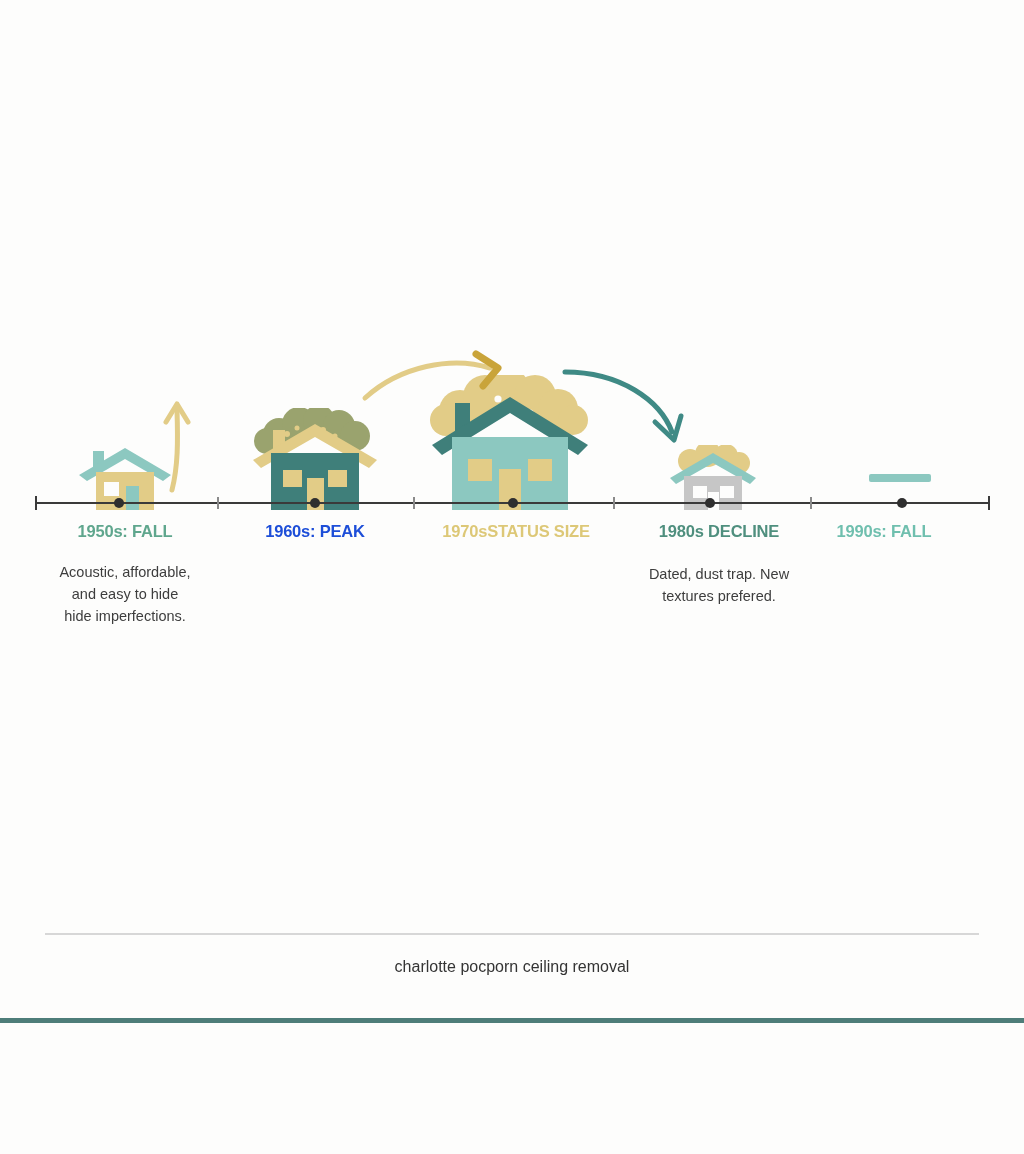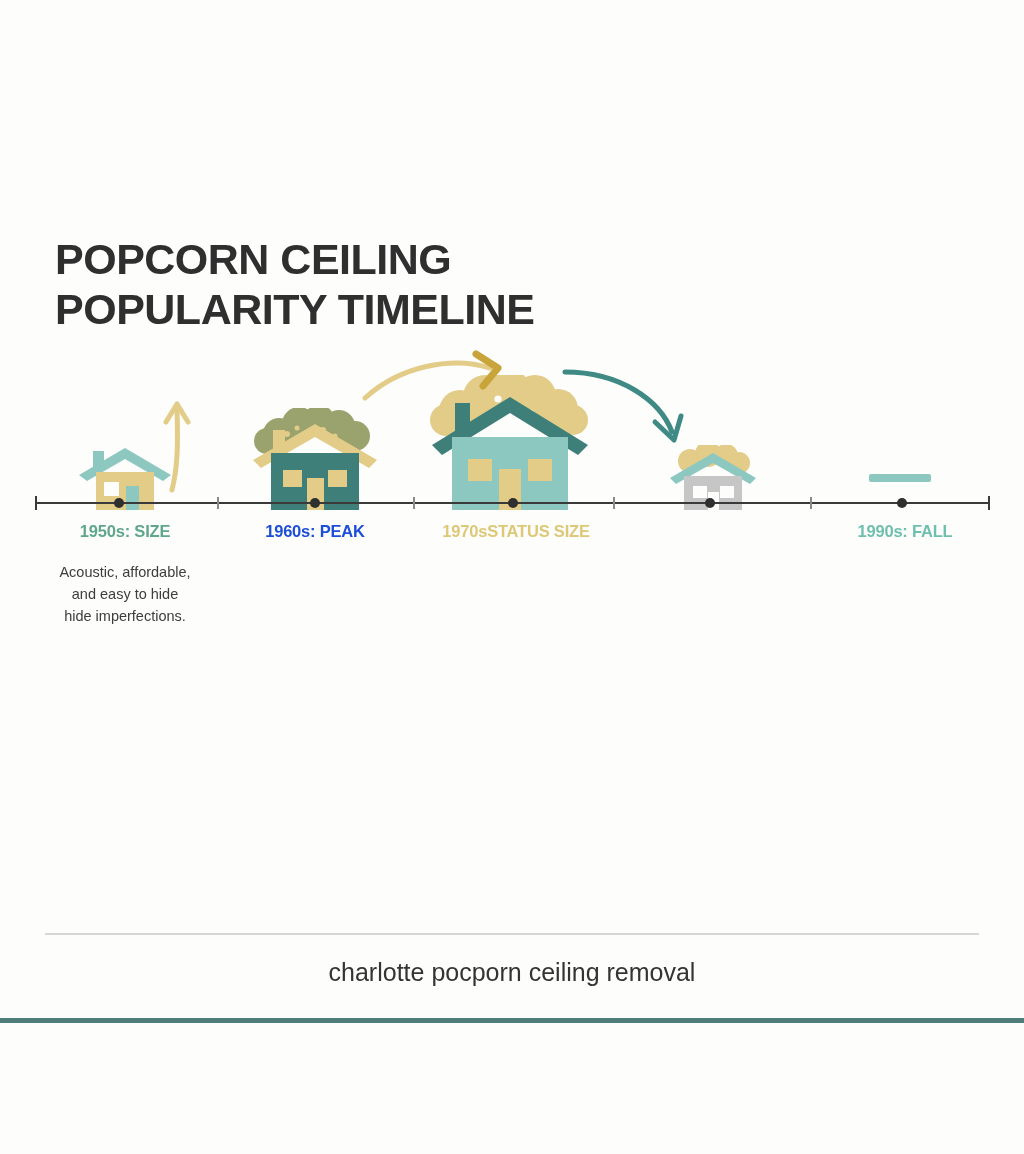--- a/index.html
+++ b/index.html
@@ -141,21 +141,21 @@
     width: 934px;
     height: 2px;
     background: #d7d7d7;
   }
   .tagline {
     position: absolute;
     left: 0;
     top: 958px;
     width: 1024px;
     text-align: center;
-    font-size: 25px;
+    font-size: 16px;
     color: #343434;
   }
 
   
   .footer-band {
     position: absolute;
     left: 0;
     top: 1018px;
     width: 1024px;
     height: 5px;
@@ -168,22 +168,20 @@
     width: 1024px;
     height: 131px;
     background: #fdfdfc;
   }
 </style>
 </head>
 <body>
 
 <div class="canvas">
 
-  <div class="title">POPCORN CEILING
-POPULARITY TIMELINE</div>
 
   <div class="stage">
 
     <div class="house-slot" style="left:25px;">
       <div class="house" style="width:92px;height:62px;">
         <svg width="92" height="62" viewBox="0 0 92 62">
           <rect x="14" y="3" width="11" height="16" fill="#8cc8c0"></rect>
           <polygon points="46,0 92,27 84,33 46,11 8,33 0,27" fill="#8cc8c0"></polygon>
           <rect x="17" y="24" width="58" height="38" fill="#e2cc87"></rect>
           <rect x="25" y="34" width="15" height="14" fill="#fdfdfc"></rect>
@@ -288,36 +286,41 @@
     <div class="axis-tick" style="left:578px;"></div>
     <div class="axis-tick" style="left:775px;"></div>
     <div class="axis-dot" style="left:84px;"></div>
     <div class="axis-dot" style="left:280px;"></div>
     <div class="axis-dot" style="left:478px;"></div>
     <div class="axis-dot" style="left:675px;"></div>
     <div class="axis-dot" style="left:867px;"></div>
   </div>
 
   <div class="era" style="left:25px;">
-    <div class="era-label" style="color:#5fa68d;">1950s: SIZE</div>
+    <div class="era-label" style="color:#5fa68d;">1950s: FALL</div>
     <div class="era-desc">Acoustic, affordable,
 and easy to hide
 hide imperfections.</div>
   </div>
 
   <div class="era" style="left:215px;">
     <div class="era-label" style="color:#1d4ed8;">1960s: PEAK</div>
   </div>
 
   <div class="era" style="left:405px;width:222px;">
     <div class="era-label" style="color:#ddc877;">1970sSTATUS SIZE</div>
   </div>
 
-
-  <div class="era" style="left:805px;text-align:center;">
+  <div class="era" style="left:613px;width:212px;">
+    <div class="era-label" style="color:#4f8f7e;">1980s DECLINE</div>
+    <div class="era-desc" style="margin-top:22px;">Dated, dust trap. New
+textures prefered.</div>
+  </div>
+
+  <div class="era" style="left:784px;text-align:center;">
     <div class="era-label" style="color:#6fbfae;">1990s: FALL</div>
   </div>
 
 
   <div class="rule"></div>
   <div class="tagline">charlotte pocporn ceiling removal</div>
 
   <div class="footer-band"></div>
   <div class="footer">
     

